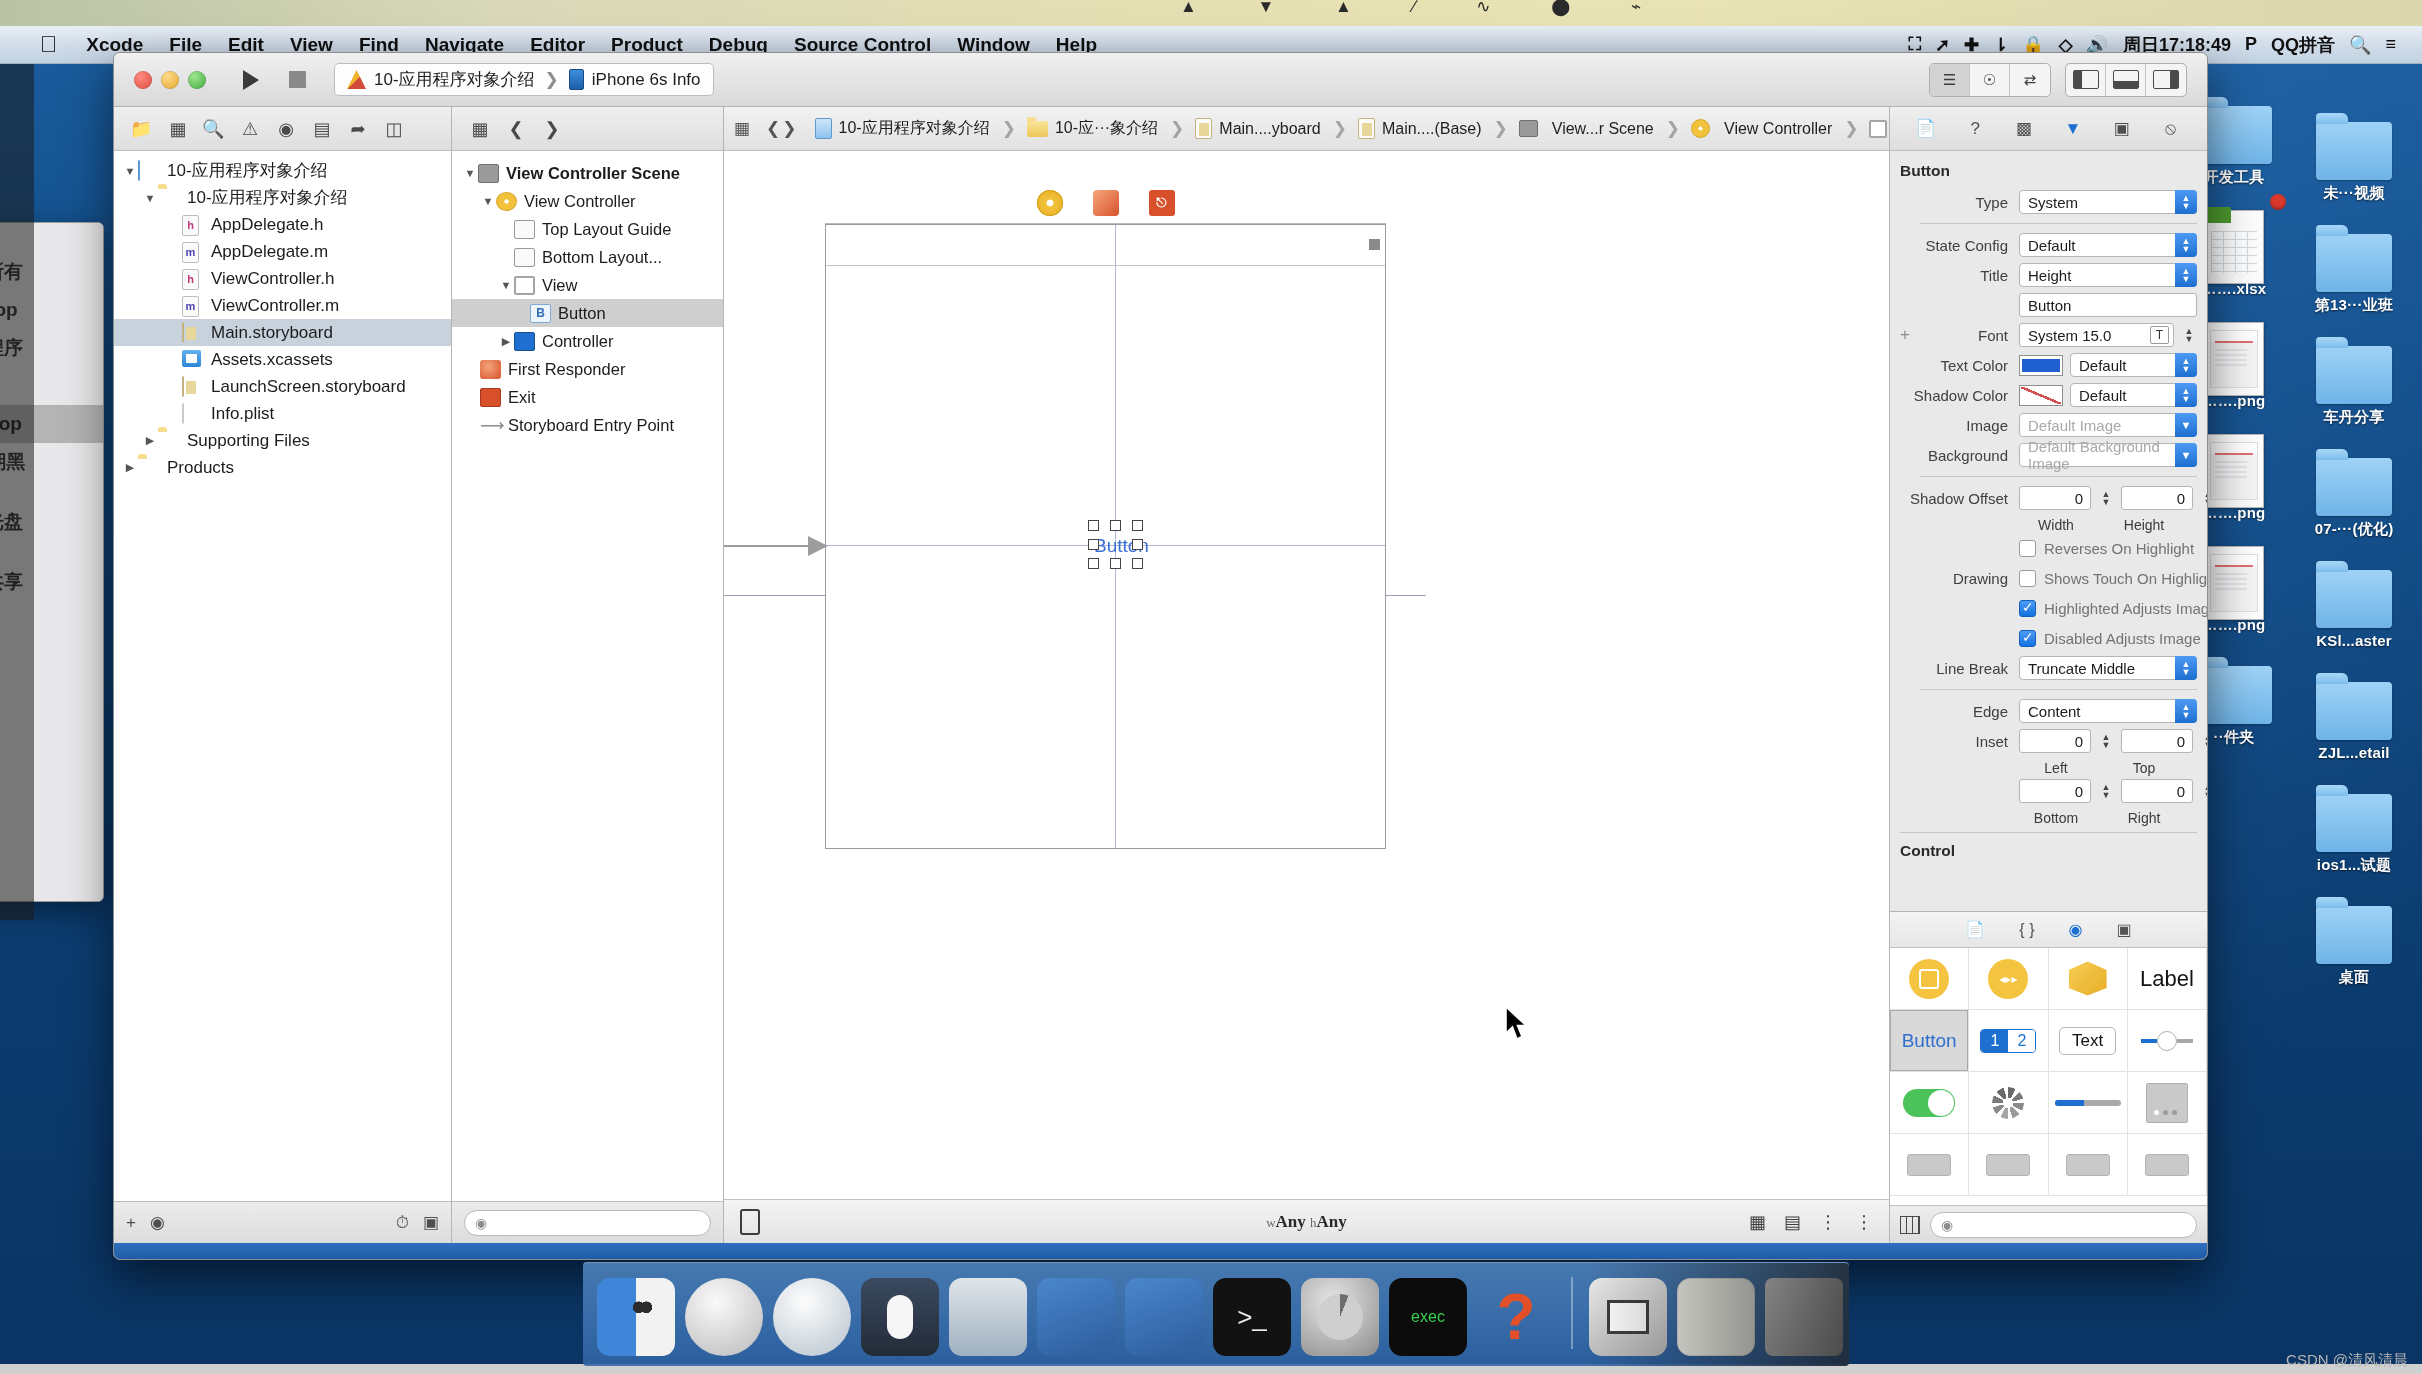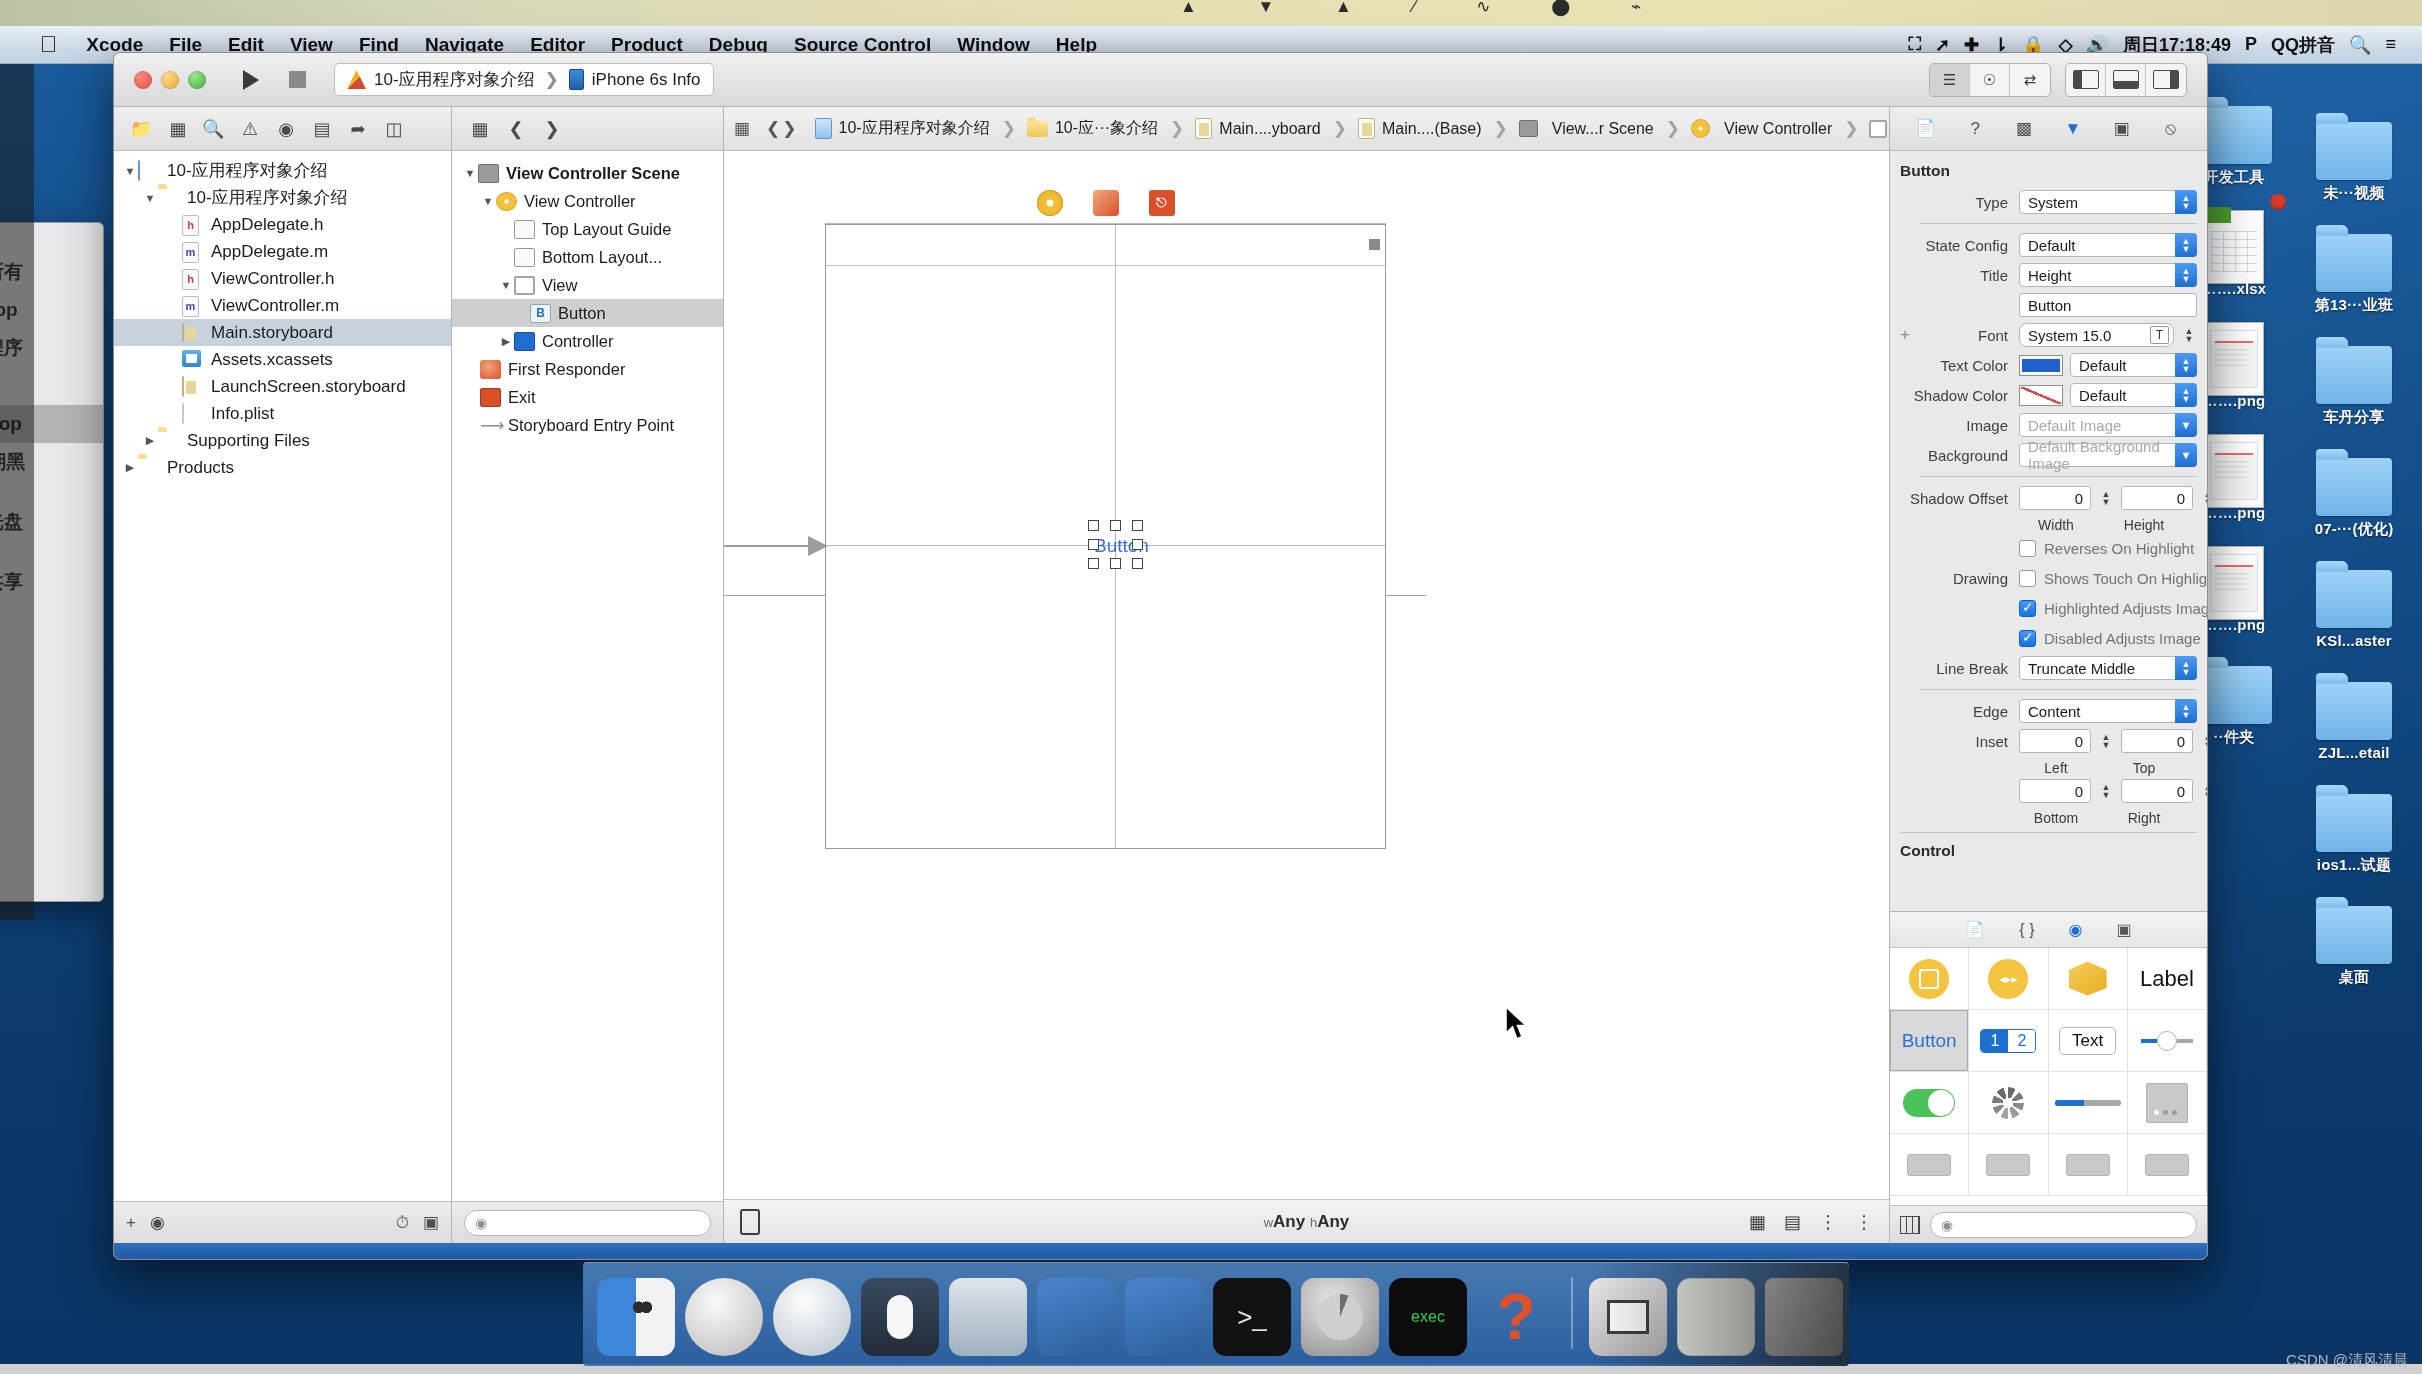--- a/index.html
+++ b/index.html
@@ -262,21 +262,21 @@
   .vguide{position:absolute;top:0;bottom:0;width:1px;background:#b4b6d8;}
   .hguide{position:absolute;left:0;right:0;height:1px;background:#b4b6d8;}
   .hguide-out{position:absolute;height:1px;background:#9aa0b4;}
   .arrow-in{position:absolute;left:-140px;top:-1px;width:140px;height:2px;background:#9d9d9d;}
   .arrow-in:after{content:"";position:absolute;right:-2px;top:-9px;width:0;height:0;
     border-left:20px solid #9d9d9d;border-top:10px solid transparent;border-bottom:10px solid transparent;}
   #sel-button{position:absolute;color:#3b6fd4;font-size:19px;white-space:nowrap;}
   .handle{position:absolute;width:11px;height:11px;background:#fff;border:1.6px solid #454545;}
   #canvas-bottom{
     height:44px;min-height:44px;background:linear-gradient(180deg,#f4f4f4,#e3e3e3);
-    border-top:1px solid #c0c0c0;display:flex;align-items:center;padding:12px 16px;position:relative;
+    border-top:1px solid #c0c0c0;display:flex;align-items:center;padding:12px 16px;position:relative;font-family:Liberation Serif, serif;
   }
   #canvas-bottom .sizeclass{position:absolute;left:50%;transform:translateX(-50%);font-size:17px;color:#2b2b2b;}
   #canvas-bottom .sizeclass small{font-size:13px;color:#6a6a6a;}
   #canvas-bottom .right-icons{margin-left:auto;display:flex;gap:18px;color:#3c3c3c;font-size:18px;}
   .devico{width:20px;height:26px;border:2px solid #3d3d3d;border-radius:3px;}
 
   
   #insp-pane{width:318px;background:#e9e9e9;border-left:1px solid #b5b5b5;}
   #insp-bar{height:44px;min-height:44px;background:linear-gradient(180deg,#efefef,#dedede);
             border-bottom:1px solid #bdbdbd;display:flex;align-items:center;justify-content:space-around;padding:0 12px;}
@@ -292,21 +292,21 @@
     background:linear-gradient(180deg,#4d9af4,#1d6fd0);display:flex;flex-direction:column;align-items:center;justify-content:center;color:#fff;font-size:9px;line-height:8px;}
   .popup .caretbox{position:absolute;right:-1px;top:-1px;bottom:-1px;width:22px;border-radius:0 4px 4px 0;
     background:linear-gradient(180deg,#4d9af4,#1d6fd0);display:flex;align-items:center;justify-content:center;color:#fff;font-size:11px;}
   .popup.ph{color:#a9a9a9;}
   .tfield{flex:1;height:24px;background:#fff;border:1px solid #b5b5b5;border-radius:3px;
           display:flex;align-items:center;padding-left:8px;font-size:15px;color:#1c1c1c;}
   .colorwell{width:44px;height:21px;border:1px solid #8f8f8f;background:#fff;flex:0 0 auto;position:relative;}
   .colorwell.blue:after{content:"";position:absolute;left:2px;right:2px;top:3px;bottom:3px;background:#1f5fd0;}
   .colorwell.clear:after{content:"";position:absolute;left:1px;right:1px;top:1px;bottom:1px;
     background:linear-gradient(to top right,transparent 46%,#d05050 46%,#d05050 54%,transparent 54%);}
-  .fontfield{flex:1;height:24px;background:#fff;border:1px solid #b5b5b5;border-radius:8px;
+  .fontfield{flex:1;height:24px;background:#fff;border:1px solid #b5b5b5;border-radius:3px;
              display:flex;align-items:center;padding-left:8px;font-size:15px;color:#1c1c1c;position:relative;}
   .fontfield .tglyph{position:absolute;right:4px;top:2px;width:19px;height:18px;border:1px solid #9a9a9a;border-radius:2px;
              display:flex;align-items:center;justify-content:center;font-size:12px;color:#333;}
   .ministep{width:16px;height:24px;display:flex;flex-direction:column;align-items:center;justify-content:center;
             color:#444;font-size:9px;line-height:8px;flex:0 0 auto;}
   .numfield{width:72px;height:24px;background:#fff;border:1px solid #b5b5b5;border-radius:3px;
             display:flex;align-items:center;justify-content:flex-end;padding-right:7px;font-size:15px;color:#1c1c1c;flex:0 0 auto;}
   .sublabrow{display:flex;align-items:flex-end;height:20px;padding-right:10px;}
   .sublab{font-size:14px;color:#3a3a3a;text-align:center;}
   .chkrow{display:flex;align-items:center;height:25px;gap:8px;}

